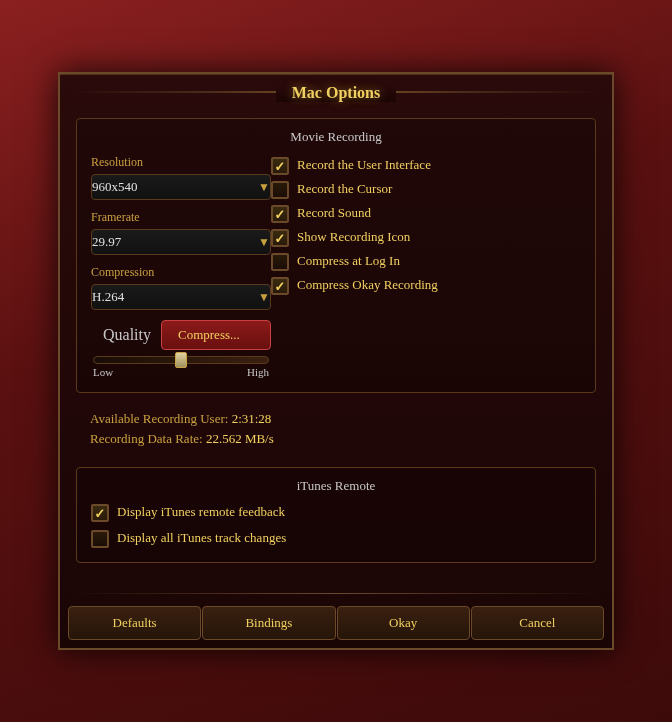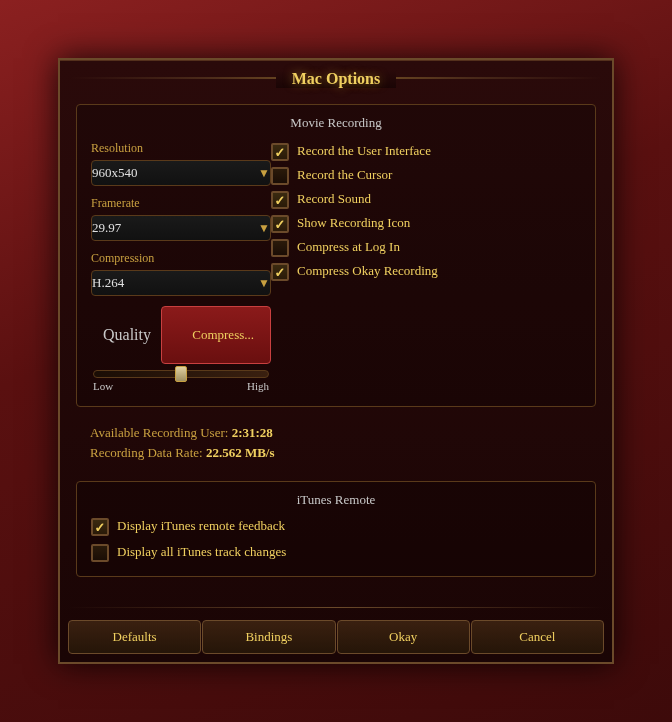--- a/index.html
+++ b/index.html
@@ -168,23 +168,23 @@
       text-align: right;
     }
 
     .compress-btn {
       flex: 1;
       background: linear-gradient(180deg, #8b1a1a 0%, #6a0f0f 100%);
       border: 1px solid #c84040;
       border-radius: 4px;
       color: #f0d060;
       font-size: 13px;
-      padding: 20px 16px;
-      cursor: pointer;
-      text-align: right;
+      padding: 6px 16px;
+      cursor: pointer;
+      text-align: left;
     }
 
     .slider-container {
       margin-top: 6px;
       padding: 0 2px;
     }
 
     .slider-track {
       position: relative;
       height: 8px;
@@ -224,21 +224,20 @@
     }
 
     .stat-row {
       color: #c8a040;
       font-size: 13px;
       margin-bottom: 4px;
     }
 
     .stat-value {
       color: #f0d060;
-      font-weight: bold;
     }
 
     .itunes-section {
       border: 1px solid #5a3a1a;
       border-radius: 4px;
       padding: 10px 14px 14px;
       margin-bottom: 18px;
       background: rgba(0,0,0,0.2);
     }
 

